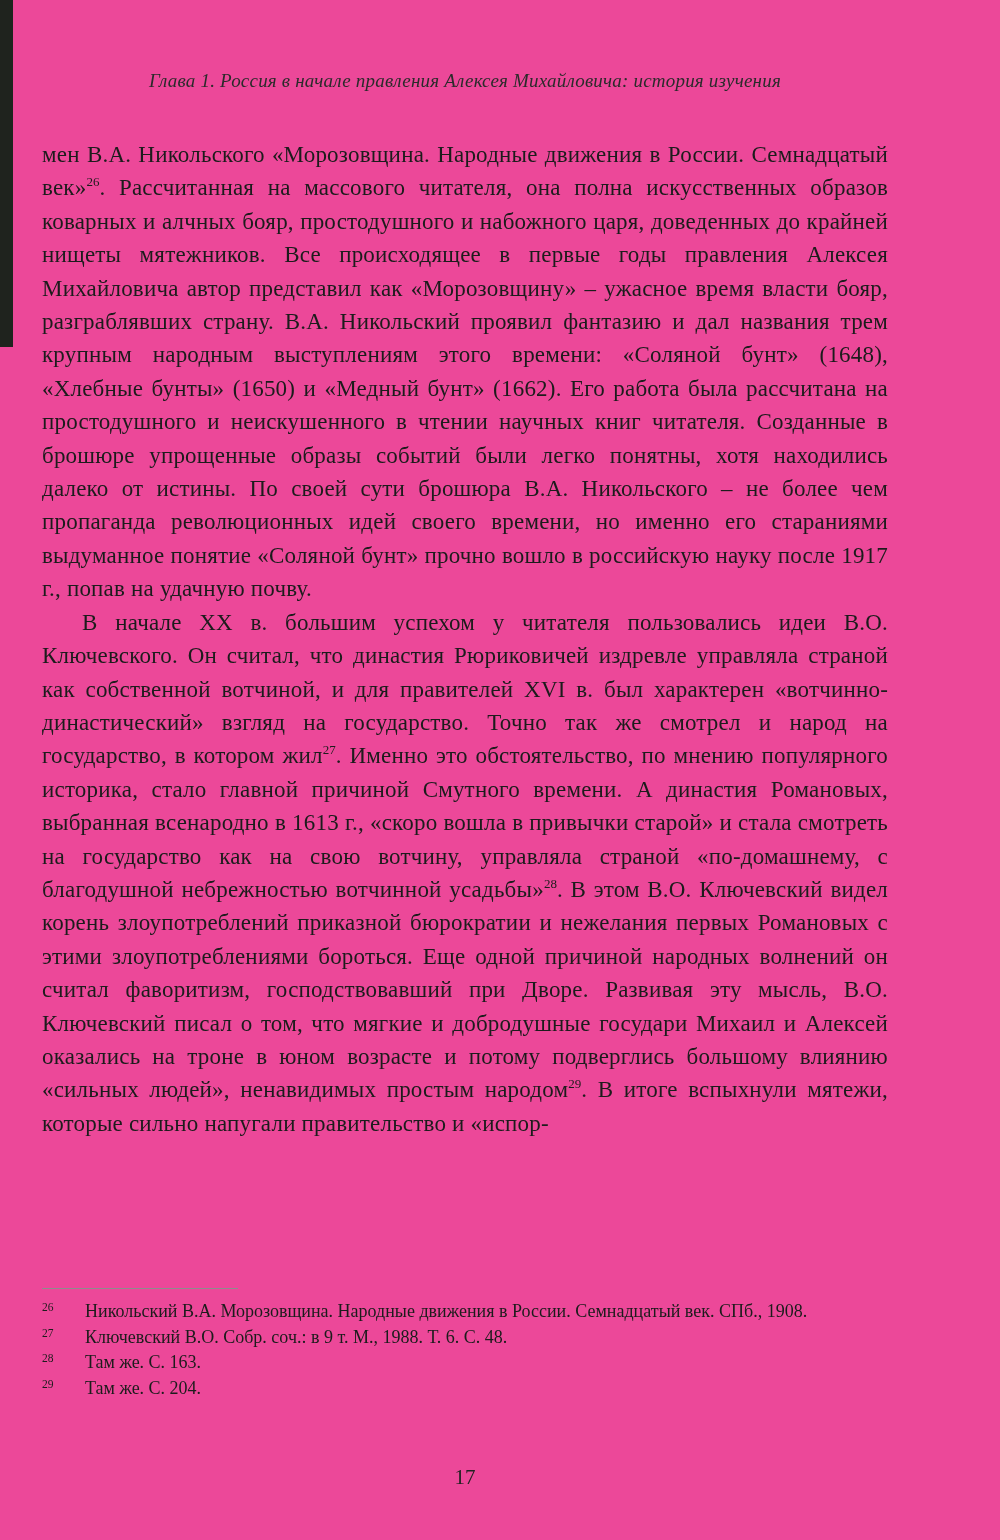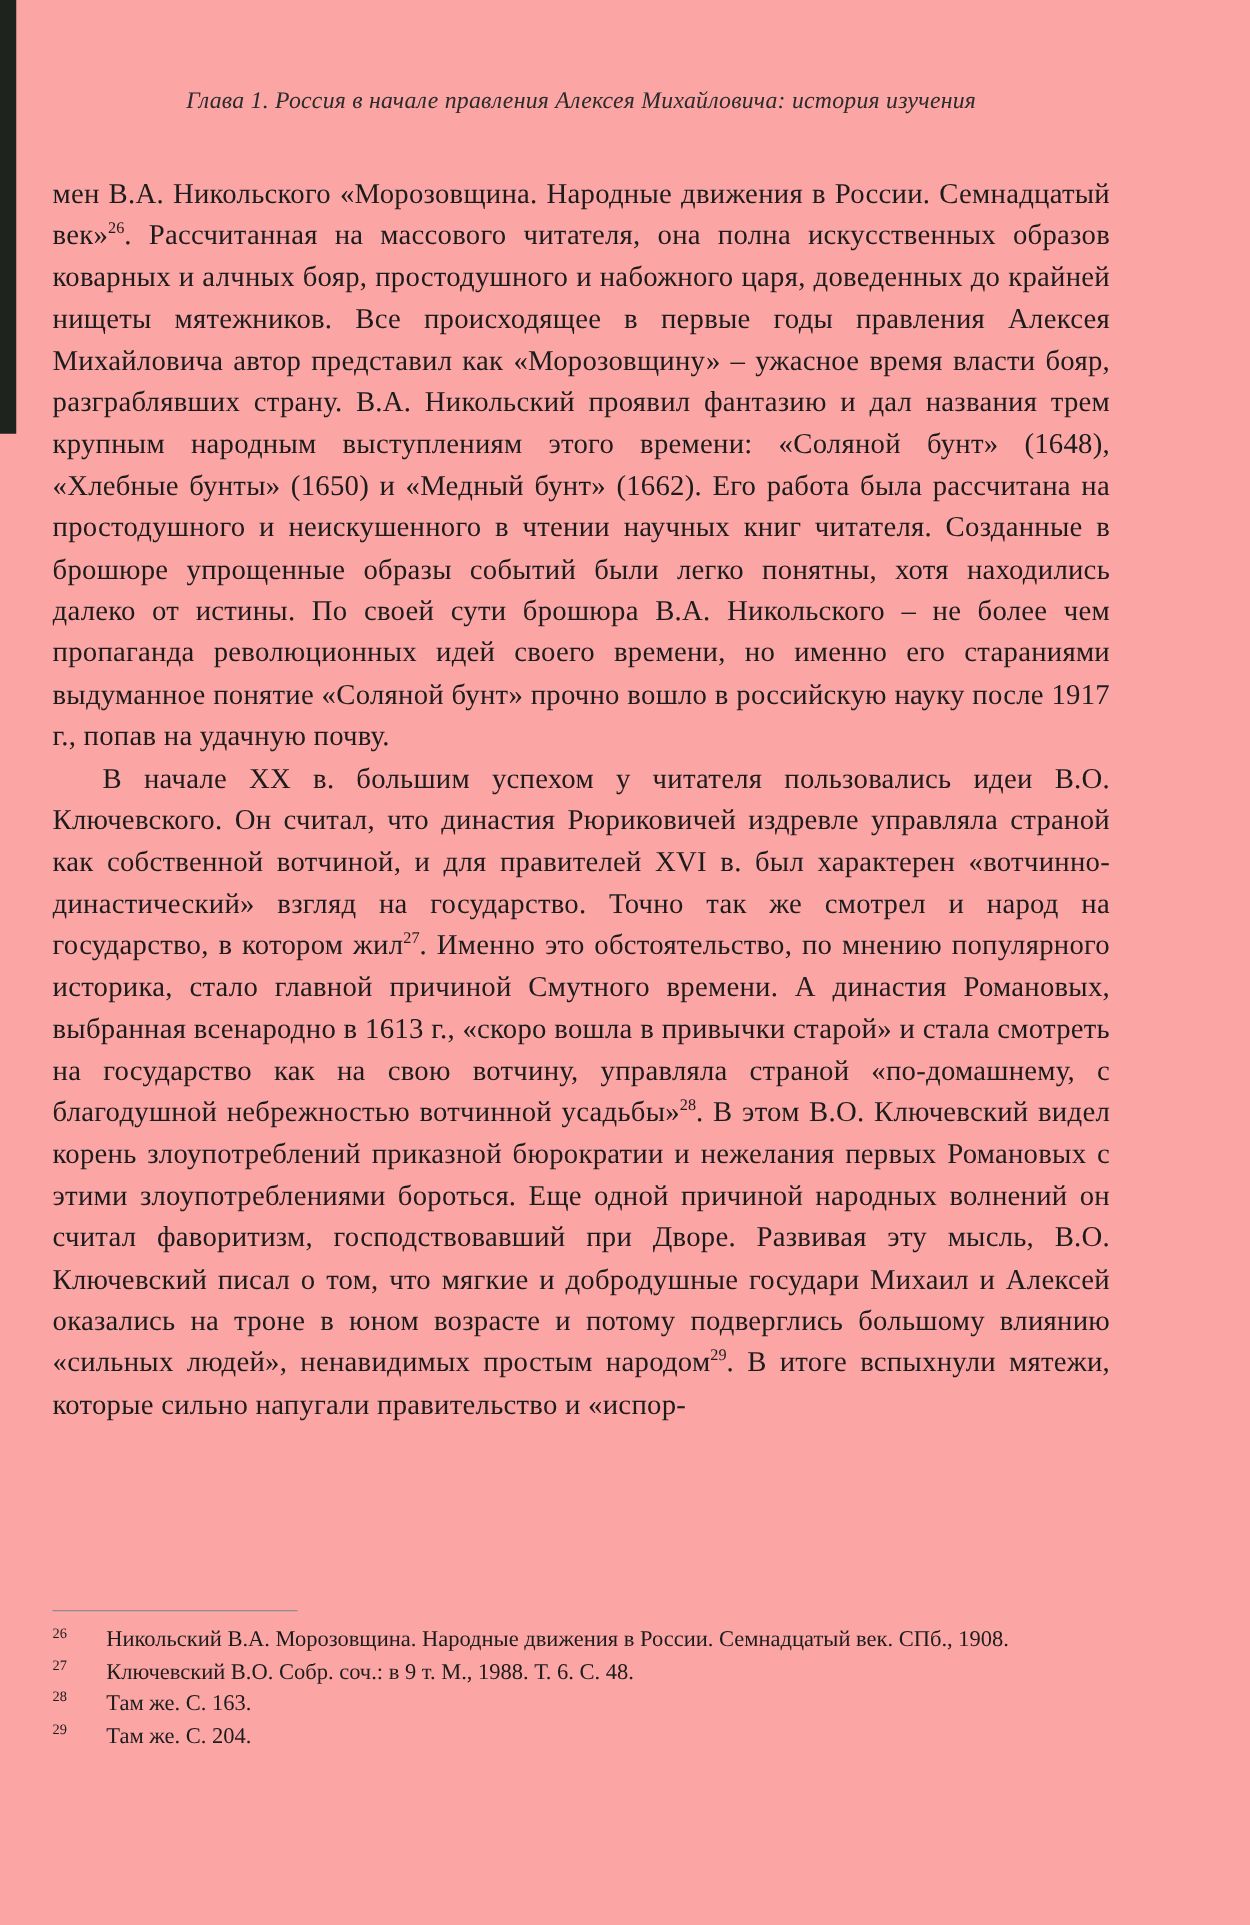--- a/index.html
+++ b/index.html
@@ -1,18 +1,18 @@
 <!DOCTYPE html>
 <html><head>
 <meta charset="utf-8">
 <style>
   html,body{margin:0;padding:0;}
   body{background:#dcdcdc;}
   .page{
-    width:1000px;height:1540px;background:#fca5a5;position:relative;
+    width:1000px;height:1540px;background:#ec4899;position:relative;
     box-sizing:border-box;padding:70px 112px 0 42px;
     font-family:"Liberation Serif","DejaVu Serif",serif;color:#1c1c1c;
     overflow:hidden;
   }
   .scan-strip{position:absolute;left:0;top:0;width:13px;height:347px;background:#1f231e;}
   .running-header{
     text-align:center;font-style:italic;font-size:19px;color:#2b2b2b;
     margin-bottom:46px;letter-spacing:0.2px;
   }
   .body-text{
@@ -62,13 +62,14 @@
           <span class="fn-marker">28</span>
           <span class="fn-text"><span>Там же. С. 163.</span></span>
         </div>
         <div class="footnote">
           <span class="fn-marker">29</span>
           <span class="fn-text"><span>Там же. С. 204.</span></span>
         </div>
       </div>
   </div>
 
+  <div class="page-number">17</div>
 </div>
 
 </body></html>

